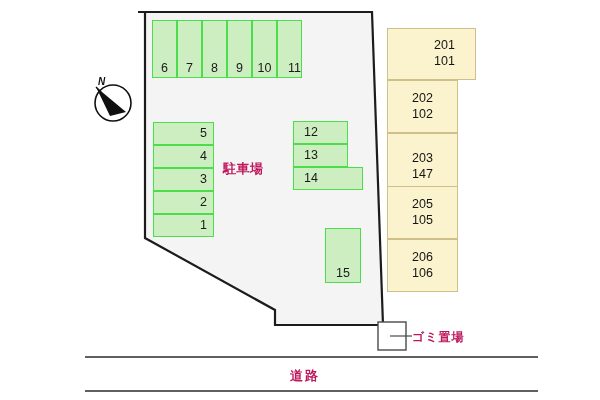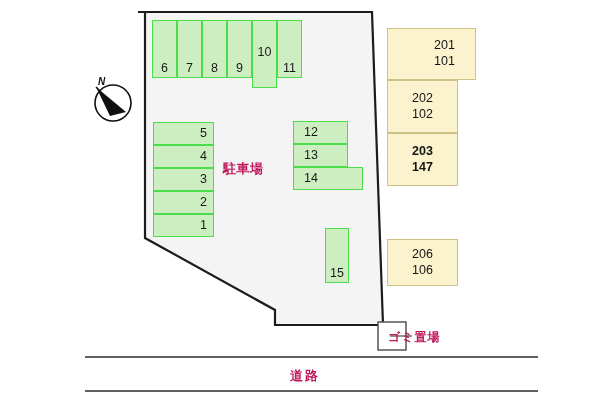--- a/index.html
+++ b/index.html
@@ -150,24 +150,24 @@
     </div>
     <div class="stall top" style="left:177px; top:20px; width:25px; height:58px;">
       <span>7</span>
     </div>
     <div class="stall top" style="left:202px; top:20px; width:25px; height:58px;">
       <span>8</span>
     </div>
     <div class="stall top" style="left:227px; top:20px; width:25px; height:58px;">
       <span>9</span>
     </div>
-    <div class="stall top" style="left:252px; top:20px; width:25px; height:68px;align-items:center;">
+    <div class="stall top" style="left:252px; top:20px; width:25px; height:58px;">
       <span>10</span>
     </div>
-    <div class="stall top" style="left:277px; top:20px; width:25px; height:58px;">
+    <div class="stall top" style="left:277px; top:20px; width:25px; height:58px;justify-content:flex-end;">
       <span>11</span>
     </div>
 
     <div class="stall left" style="left:153px; top:122px; width:61px; height:23px;">
       <span>5</span>
     </div>
     <div class="stall left" style="left:153px; top:145px; width:61px; height:23px;">
       <span>4</span>
     </div>
     <div class="stall left" style="left:153px; top:168px; width:61px; height:23px;">
@@ -185,39 +185,43 @@
     <div class="stall mid" style="left:293px; top:121px; width:55px; height:23px;">
       <span>12</span>
     </div>
     <div class="stall mid" style="left:293px; top:144px; width:55px; height:23px;">
       <span>13</span>
     </div>
     <div class="stall mid" style="left:293px; top:167px; width:70px; height:23px;">
       <span>14</span>
     </div>
 
-    <div class="stall solo" style="left:325px; top:228px; width:24px; height:55px;">
+    <div class="stall solo" style="left:325px; top:228px; width:36px; height:55px;">
       <span>15</span>
     </div>
 
     <div class="unit" style="left:387px; top:28px; width:89px; height:52px;padding-left:26px;">
       <div>201</div>
       <div>101</div>
     </div>
     <div class="unit" style="left:387px; top:80px; width:71px; height:53px;">
       <div>202</div>
       <div>102</div>
     </div>
-    <div class="unit" style="left:387px; top:133px; width:71px; height:53px;font-weight:bold;">
+    <div class="unit" style="left:387px; top:133px; width:71px; height:67px;">
       <div>203</div>
       <div>147</div>
     </div>
-    <div class="unit" style="left:387px; top:239px; width:71px; height:47px;">
+    <div class="unit" style="left:387px; top:186px; width:71px; height:53px;">
+      <div>205</div>
+      <div>105</div>
+    </div>
+    <div class="unit" style="left:387px; top:239px; width:71px; height:53px;">
       <div>206</div>
       <div>106</div>
     </div>
 
-    <div class="label" id="trash-label" style="left:388px; top:329px;">ゴミ置場</div>
+    <div class="label" id="trash-label" style="left:412px; top:329px;">ゴミ置場</div>
 
     <div class="label" id="road-label" style="left:290px; top:367px;">道路</div>
   </div>
 
 </div>
 
 </body></html>

